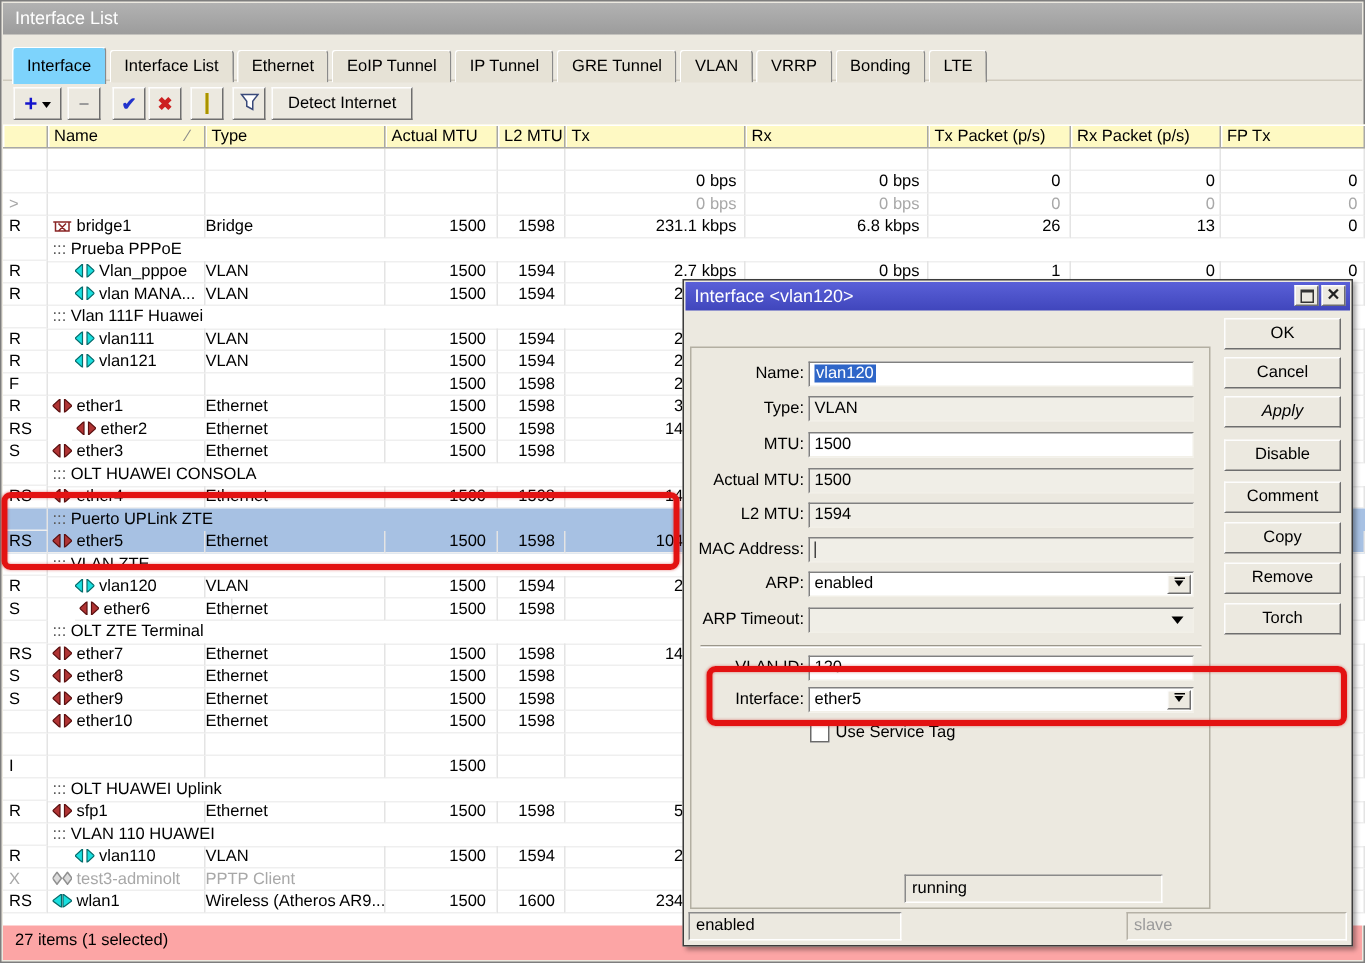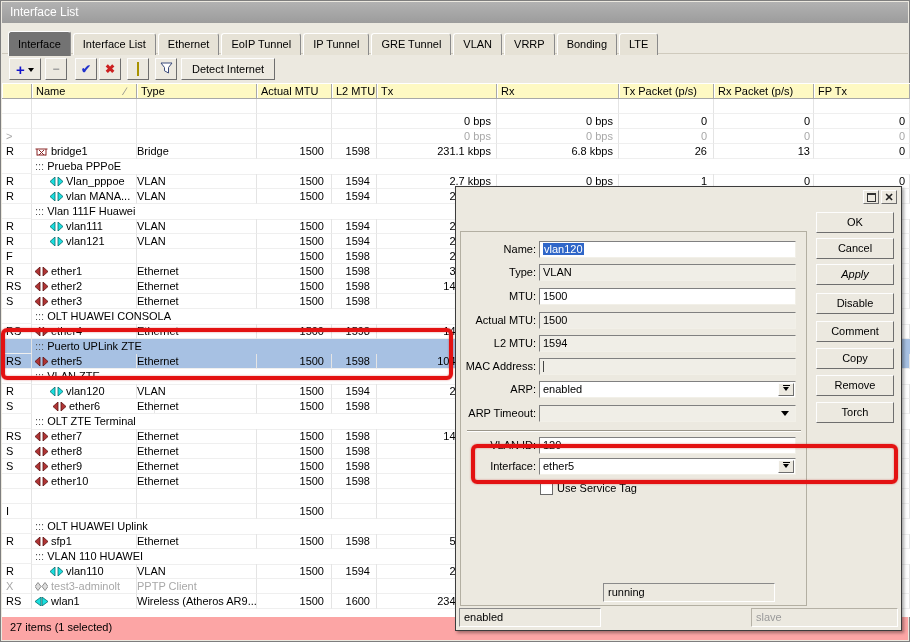--- a/index.html
+++ b/index.html
@@ -5,21 +5,21 @@
   html,body{margin:0;padding:0}
   body{width:910px;height:642px;position:relative;overflow:hidden;
        font-family:"Liberation Sans",sans-serif;background:#ece9e0;font-size:11px;color:#000}
   .win{position:absolute;inset:0;border:1px solid #7e7e7e;background:#ece9e0;box-sizing:border-box}
   .titlebar{position:absolute;left:1px;top:1px;right:1px;height:21px;
             background:linear-gradient(#b2b2b2,#9c9c9c);color:#fff;font-size:12px;line-height:21px;padding-left:8px}
   
   .tabstrip{position:absolute;left:7px;top:30px;height:23px;display:flex;gap:2px;z-index:3}
   .tab{padding:0 9px;height:21px;line-height:21px;background:#e6e2d6;border:1px solid;
        border-color:#fff #8a8a8a #8a8a8a #fff;border-bottom:none;border-radius:3px 3px 0 0;margin-top:2px}
-  .tab.active{background:#737373;height:24px;line-height:24px;margin-top:0;position:relative;z-index:4}
+  .tab.active{background:#7dd3fc;height:24px;line-height:24px;margin-top:0;position:relative;z-index:4}
   .tabline{position:absolute;left:1px;right:1px;top:52px;border-top:1px solid #cfcabd}
   
   .tbtn{position:absolute;top:57px;height:22px;width:22px;background:#ece9e0;border:1px solid;
         border-color:#fdfdfd #6e6e6e #6e6e6e #fdfdfd;box-sizing:border-box;
         display:flex;align-items:center;justify-content:center}
   .tbtn.disabled{color:#9a9a9a}
   .glyph-plus{color:#1414cc;font-weight:bold;font-size:15px;line-height:1}
   .glyph-check{color:#2233cc;font-weight:bold;font-size:12px}
   .glyph-cross{color:#cc2020;font-weight:bold;font-size:12px}
   .glyph-minus{color:#9a9a9a;font-weight:bold;font-size:12px}
@@ -289,21 +289,21 @@
         <div class="cell num" style="left: 255px; width: 75px; padding-right: 7px;">1500</div>
         <div class="cell num" style="left: 330px; width: 45px; padding-right: 6px;">1598</div>
         <div class="cell num" style="left: 375px; width: 120px; padding-right: 5px;">3.4 kbps</div>
         <div class="cell num" style="left: 495px; width: 122px; padding-right: 5px;"></div>
         <div class="cell num" style="left: 617px; width: 95px; padding-right: 6px;"></div>
         <div class="cell num" style="left: 712px; width: 100px; padding-right: 3px;"></div>
         <div class="cell num" style="left: 812px; width: 96px; padding-right: 4px;"></div>
       </div>
       <div class="trow" style="top: 180px;">
         <div class="cell" style="left: 0px; width: 30px; padding-left: 4px;">RS</div>
-        <div class="cell" style="left: 30px; width: 105px; padding-left: 3px;"><span class="rowicon"><svg width="13" height="9" viewBox="0 0 13 9">
+        <div class="cell" style="left: 46px; width: 105px; padding-left: 3px;"><span class="rowicon"><svg width="13" height="9" viewBox="0 0 13 9">
               <polygon points="5,0 5,9 0,4.5" fill="#b03434" stroke="#5a1010" stroke-width="0.8"></polygon>
               <polygon points="8,0 8,9 13,4.5" fill="#b03434" stroke="#5a1010" stroke-width="0.8"></polygon>
             </svg></span>ether2</div>
         <div class="cell" style="left: 135px; width: 120px;">Ethernet</div>
         <div class="cell num" style="left: 255px; width: 75px; padding-right: 7px;">1500</div>
         <div class="cell num" style="left: 330px; width: 45px; padding-right: 6px;">1598</div>
         <div class="cell num" style="left: 375px; width: 120px; padding-right: 5px;">14.5 kbps</div>
         <div class="cell num" style="left: 495px; width: 122px; padding-right: 5px;"></div>
         <div class="cell num" style="left: 617px; width: 95px; padding-right: 6px;"></div>
         <div class="cell num" style="left: 712px; width: 100px; padding-right: 3px;"></div>
@@ -553,20 +553,23 @@
         <div class="cell num" style="left: 812px; width: 96px; padding-right: 4px;"></div>
       </div>
     </div>
 
   <div class="statusbar">
     <span class="statustext">27 items (1 selected)</span>
   </div>
 </div>
 
 <div class="dialog">
+  <div class="dtitle">
+    <span>Interface &lt;vlan120&gt;</span>
+  </div>
   <div class="dctrl" style="right:22px">
       <span class="maxglyph"></span>
     </div>
   <div class="dctrl" style="right:4px">
       <span class="closeglyph">✕</span>
     </div>
 
   <div class="dpage"></div>
 
   <div class="dlabel" style="top:54px">Name:</div>

